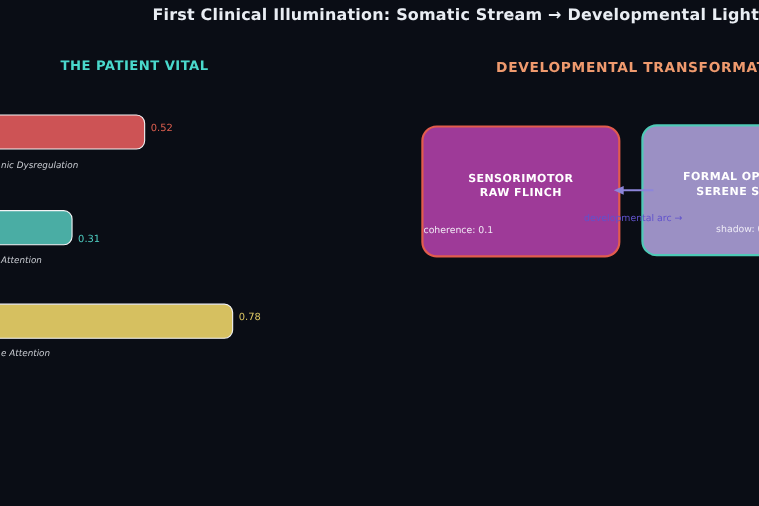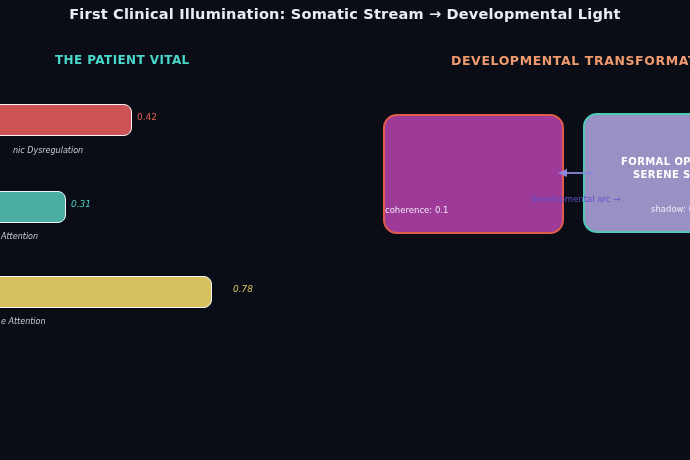--- a/index.html
+++ b/index.html
@@ -4,21 +4,21 @@
 <style>
   html,body{margin:0;padding:0;}
   body{
     width:690px;height:460px;position:relative;overflow:hidden;
     background:#0a0d15;
     font-family:"DejaVu Sans",sans-serif;
   }
   
   .fig-title{
     position:absolute;left:0;right:0;top:6px;margin:0;
-    text-align:center;font-size:14.5px;font-weight:bold;
+    text-align:right;font-size:14.5px;font-weight:bold;
     letter-spacing:.2px;color:#e9edf3;
   }
   
   .vitals-heading{
     position:absolute;left:55px;top:53px;margin:0;
     font-size:12px;font-weight:bold;letter-spacing:.4px;color:#4ad8cc;
     white-space:nowrap;
   }
   .transform-heading{
     position:absolute;left:451px;top:53px;margin:0;
@@ -28,27 +28,27 @@
   
   .bar{
     position:absolute;height:32px;box-sizing:border-box;
     border:1.5px solid #f3f3f5;border-radius:8px;
   }
   .bar1{left:-31px;top:104px;width:163px;background:#cd5355;}
   .bar2{left:-31px;top:191px;width:97px;background:#4aada4;}
   .bar3{left:-31px;top:276px;width:243px;background:#d6c060;}
   .bar-value{position:absolute;font-size:9px;white-space:nowrap;}
   .val1{left:137px;top:112px;color:#e06050;}
-  .val2{left:71px;top:199px;color:#4fd0c4;font-style:italic;}
-  .val3{left:233px;top:284px;color:#dcc763;font-style:italic;}
+  .val2{left:71px;top:213px;color:#4fd0c4;}
+  .val3{left:217px;top:284px;color:#dcc763;}
   .bar-label{
     position:absolute;font-size:8px;font-style:italic;color:#c9ccd2;
     white-space:nowrap;
   }
-  .lab1{left:1px;top:146px;padding-left:12px;}
+  .lab1{left:1px;top:146px;}
   .lab2{left:1px;top:232px;text-align:right;}
   .lab3{left:1px;top:317px;}
   
   .node{
     position:absolute;box-sizing:border-box;width:181px;height:120px;
     border-radius:14px;border:2px solid;
   }
   .node-left{left:383px;top:114px;background:#9e3a98;border-color:#e25c4d;}
   .node-right{left:583px;top:113px;background:#9b90c4;border-color:#4fc9b7;}
   .node-title{
@@ -76,36 +76,40 @@
 </style>
 </head>
 <body>
 
 <h1 class="fig-title">First Clinical Illumination: Somatic Stream → Developmental Light</h1>
 
 <section>
   <h2 class="vitals-heading">THE PATIENT VITAL</h2>
 
   <div class="bar bar1"></div>
-  <span class="bar-value val1">0.42</span>
+  <span class="bar-value val1">0.52</span>
   <span class="bar-label lab1">nic Dysregulation</span>
 
   <div class="bar bar2"></div>
   <span class="bar-value val2">0.31</span>
   <span class="bar-label lab2">Attention</span>
 
   <div class="bar bar3"></div>
   <span class="bar-value val3">0.78</span>
   <span class="bar-label lab3">e Attention</span>
 </section>
 
 <section>
   <h2 class="transform-heading">DEVELOPMENTAL TRANSFORMATION</h2>
 
   <div class="node node-left">
+    <div class="node-title">
+      <div>SENSORIMOTOR</div>
+      <div>RAW FLINCH</div>
+    </div>
     <div class="node-sub">coherence: 0.1</div>
   </div>
 
   <div class="node node-right">
     <div class="nr-line nr-line1">FORMAL OPERA</div>
     <div class="nr-line nr-line2">SERENE SHA</div>
     <div class="nr-sub">shadow: 0.4</div>
   </div>
 
   <svg class="edge-arrow" width="46" height="14" viewBox="0 0 46 14">

